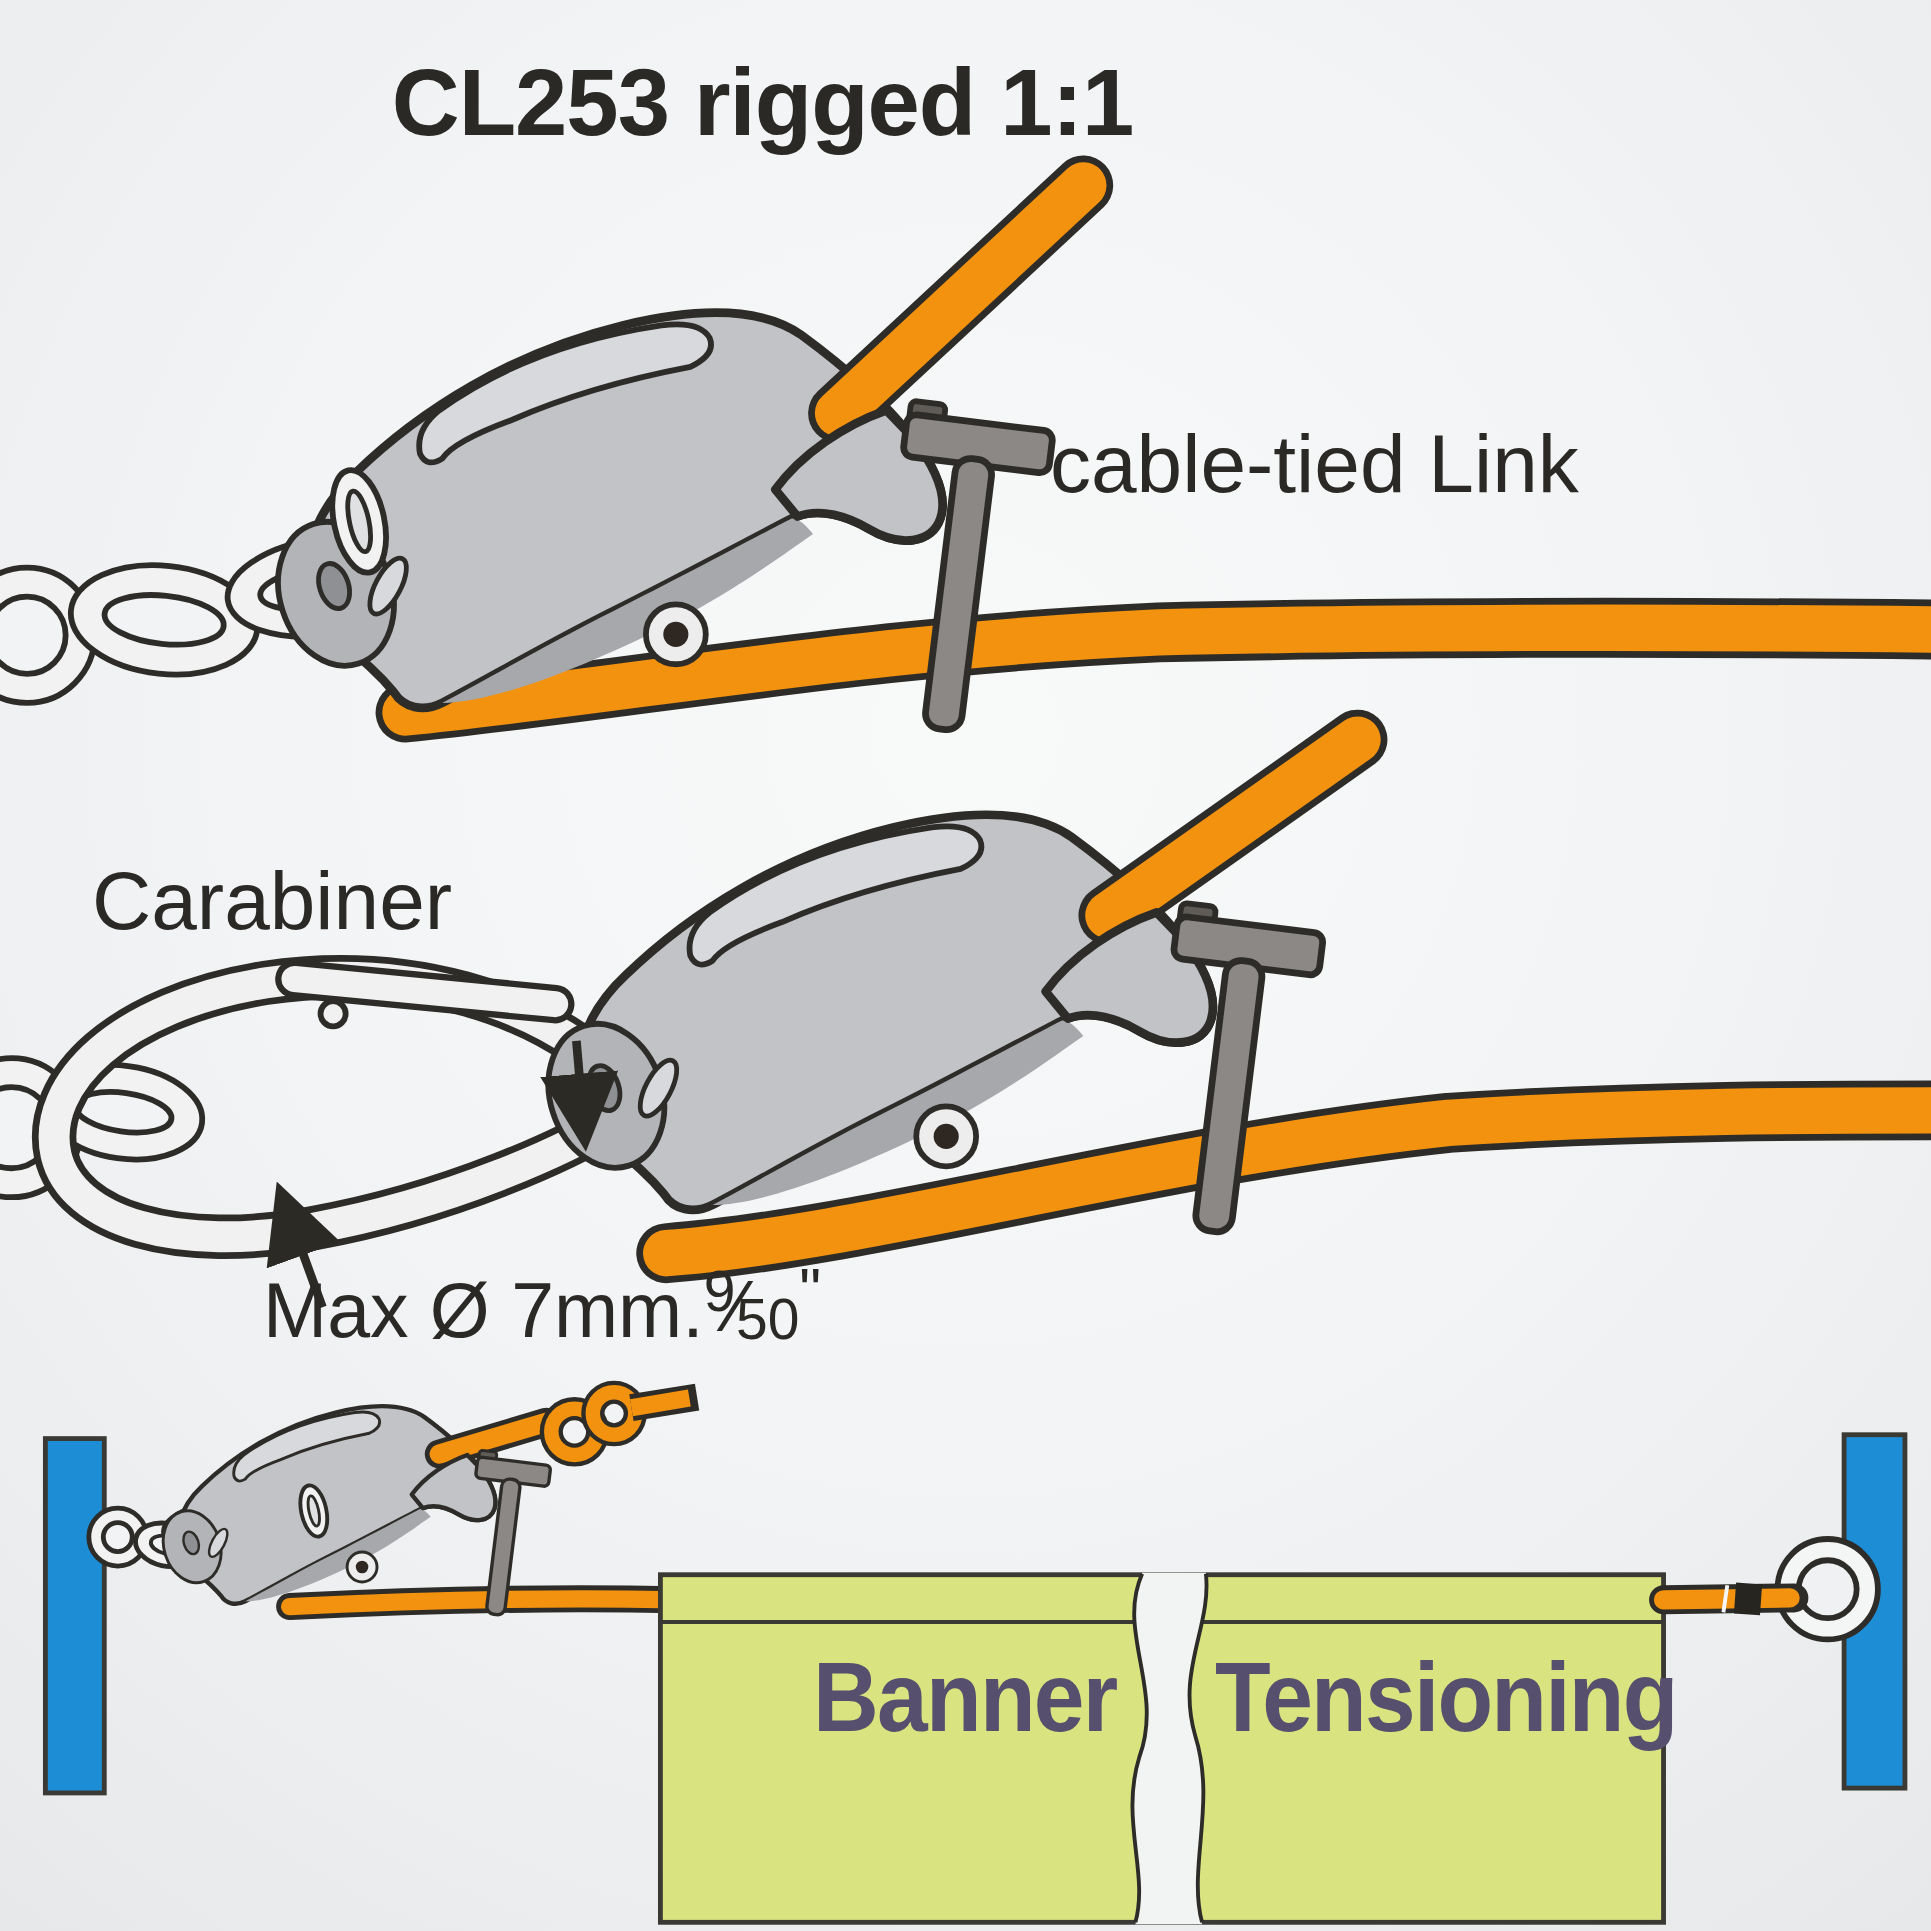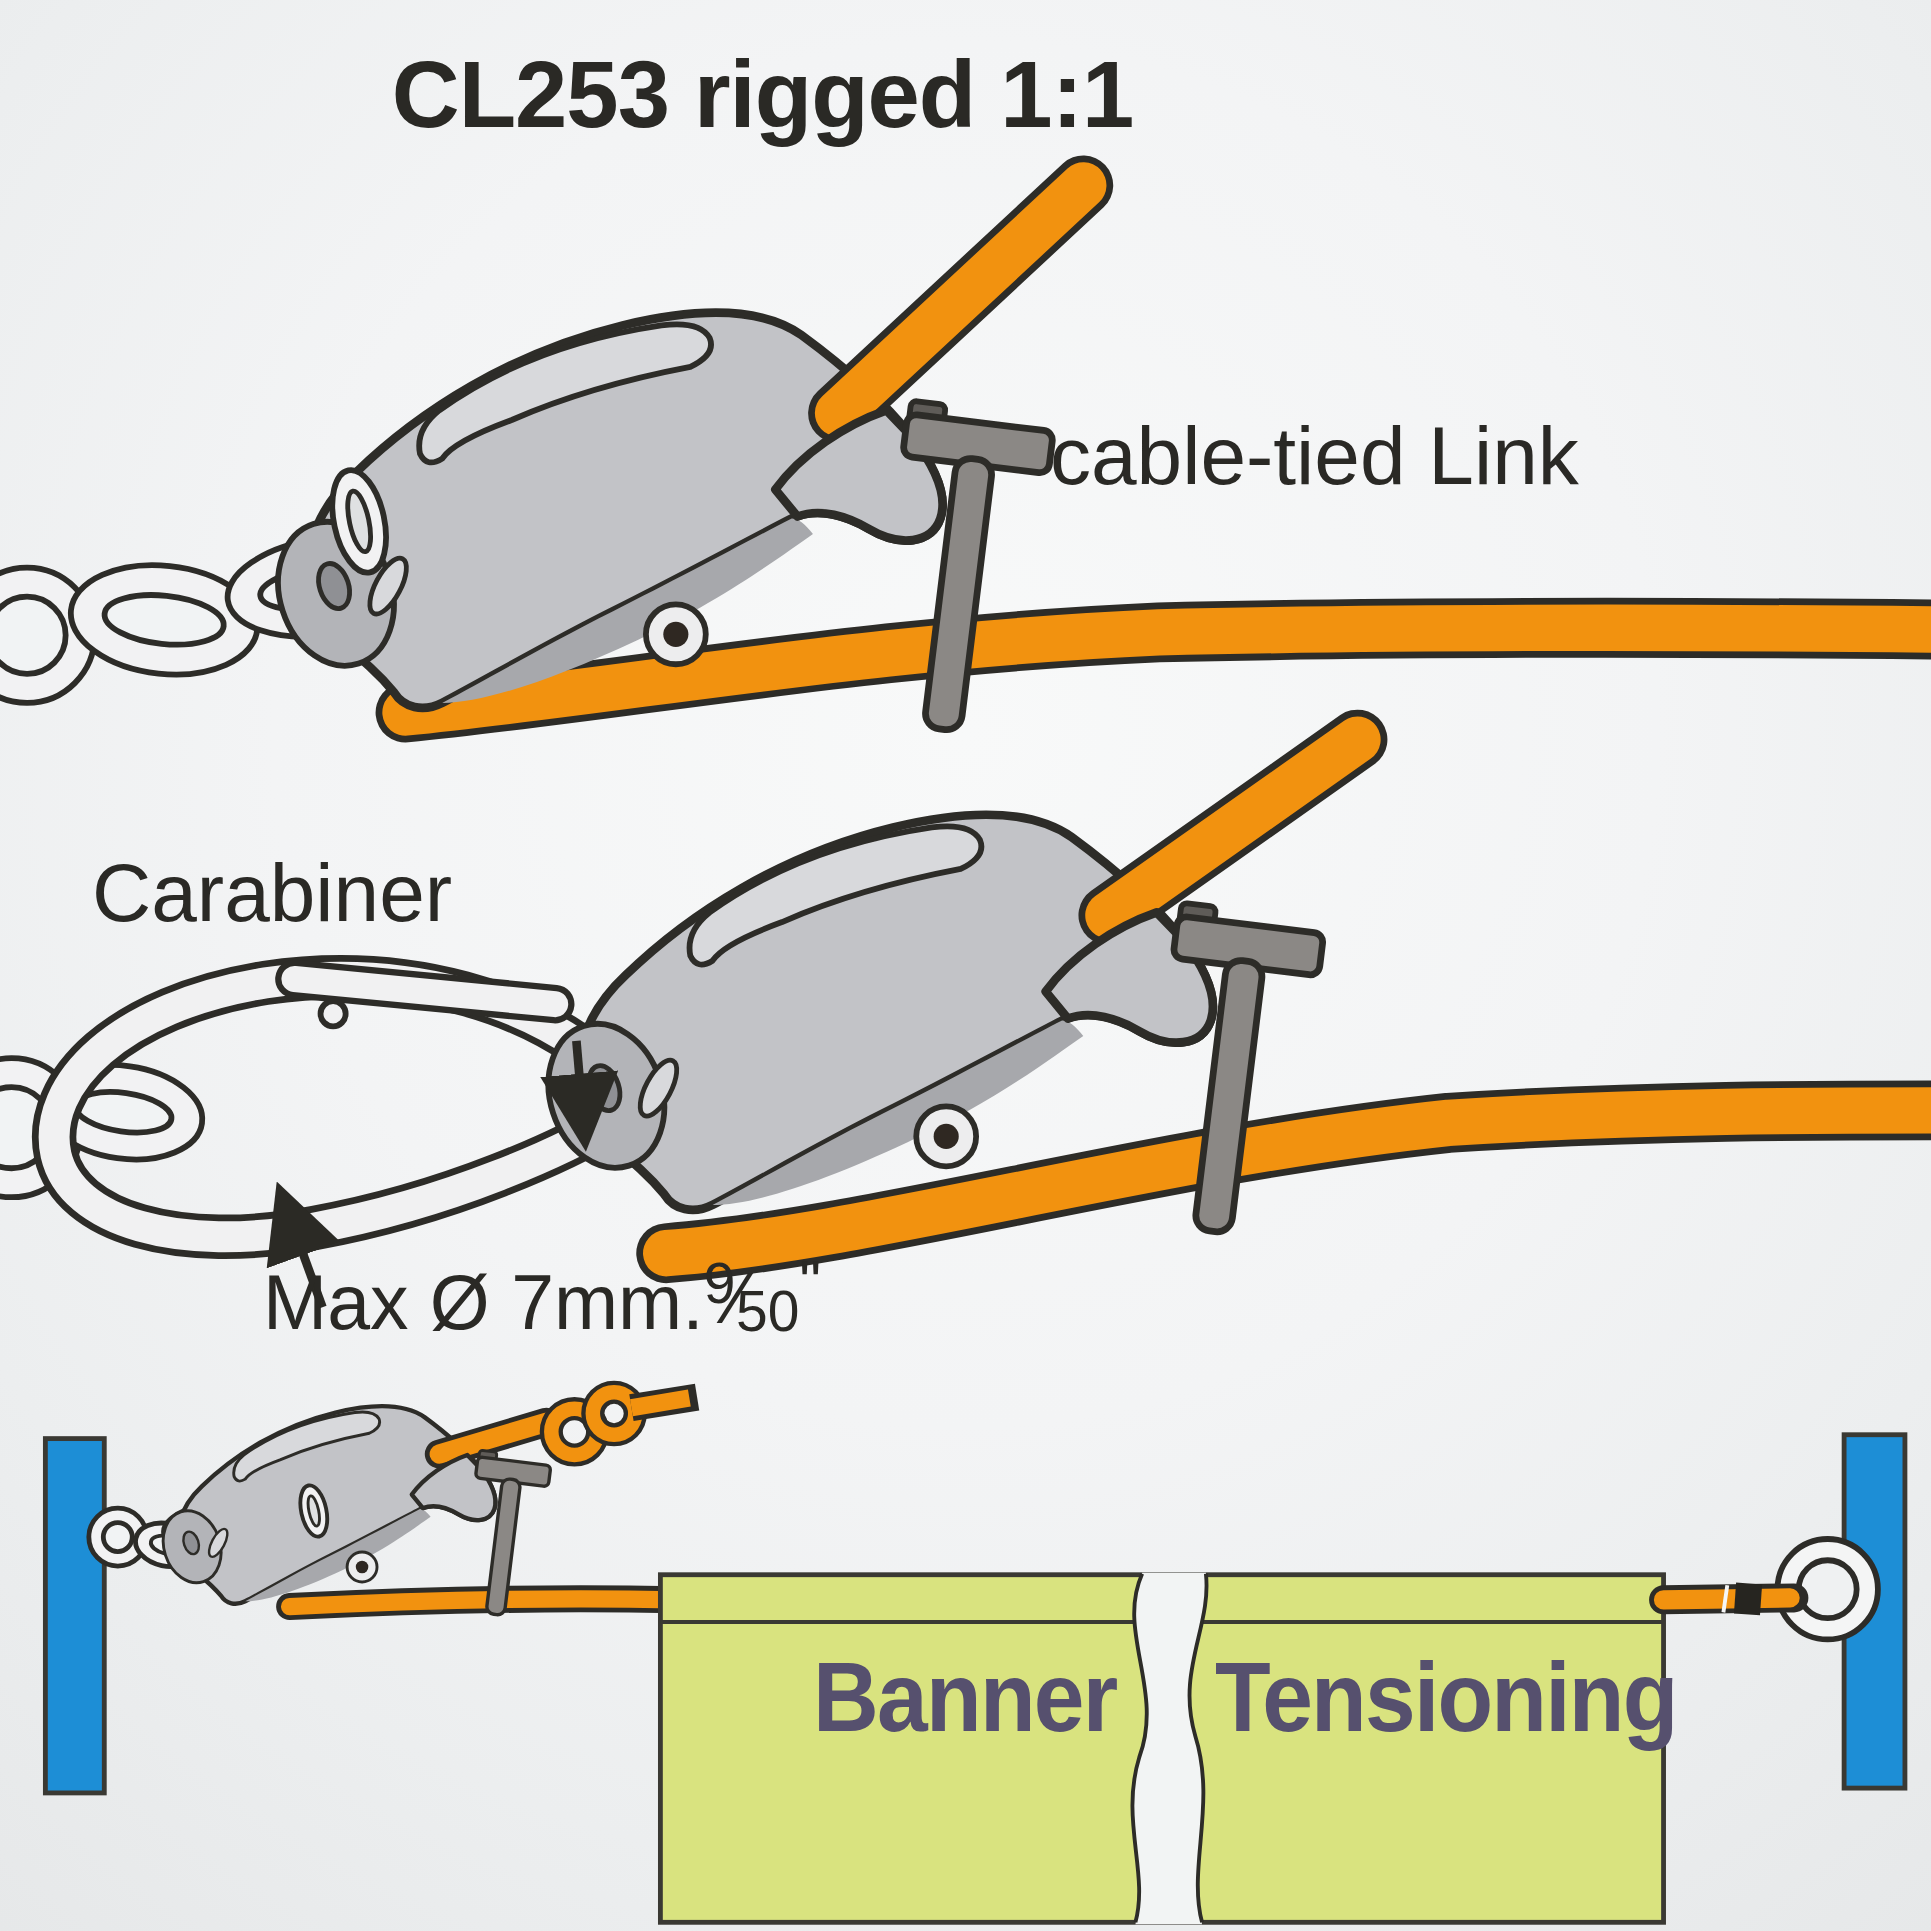--- a/index.html
+++ b/index.html
@@ -4,21 +4,21 @@
 <style>
   html,body{margin:0;padding:0;background:#dfe1e3;}
   #stage{
     position:relative;
     width:1931px;height:1931px;
     overflow:hidden;
     background:radial-gradient(circle at 50% 38%, #f8f9f9 0%, #f3f4f5 45%, #eceeef 75%, #e6e8e9 100%);
     font-family:"Liberation Sans", sans-serif;
   }
   #stage svg{position:absolute;left:0;top:0;}
-  .lbl{position:absolute;color:#2a2925;white-space:nowrap;}
+  .lbl{position:absolute;color:#2a2925;white-space:nowrap;margin-top:8px;}
   .title{
     left:328px;top:41px;width:869px;
     font-size:94px;font-weight:bold;letter-spacing:-1px;
     text-align:center;
   }
   .lbl-link{left:1050px;top:409px;font-size:82px;}
   .lbl-carabiner{left:92px;top:846px;font-size:82px;}
   .lbl-max{left:263px;top:1246px;font-size:77px;}
   .fr-num{font-size:.74em;vertical-align:.45em;}
   .fr-sl{font-size:.95em;vertical-align:.08em;margin-left:-3.9px;margin-right:-7.7px;}

